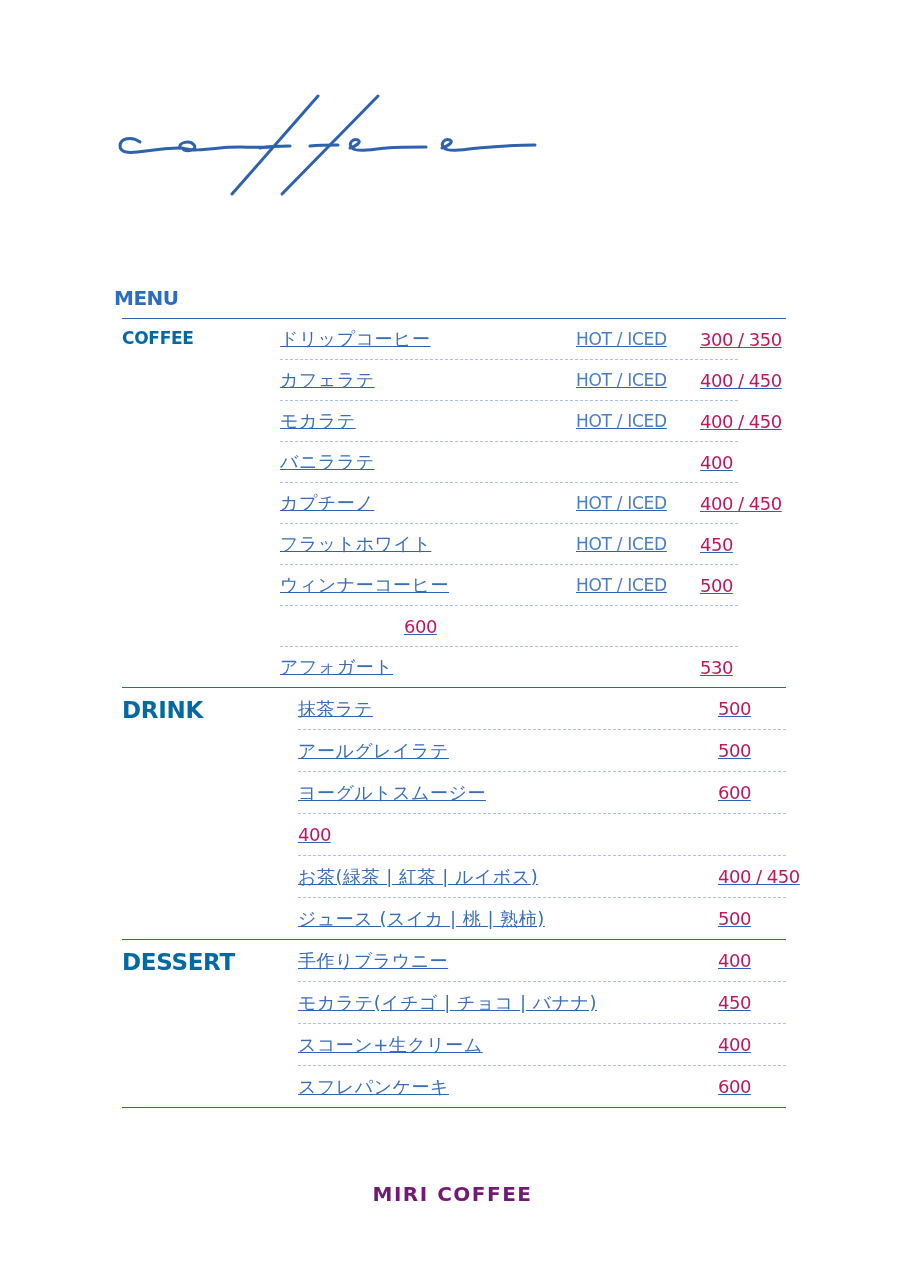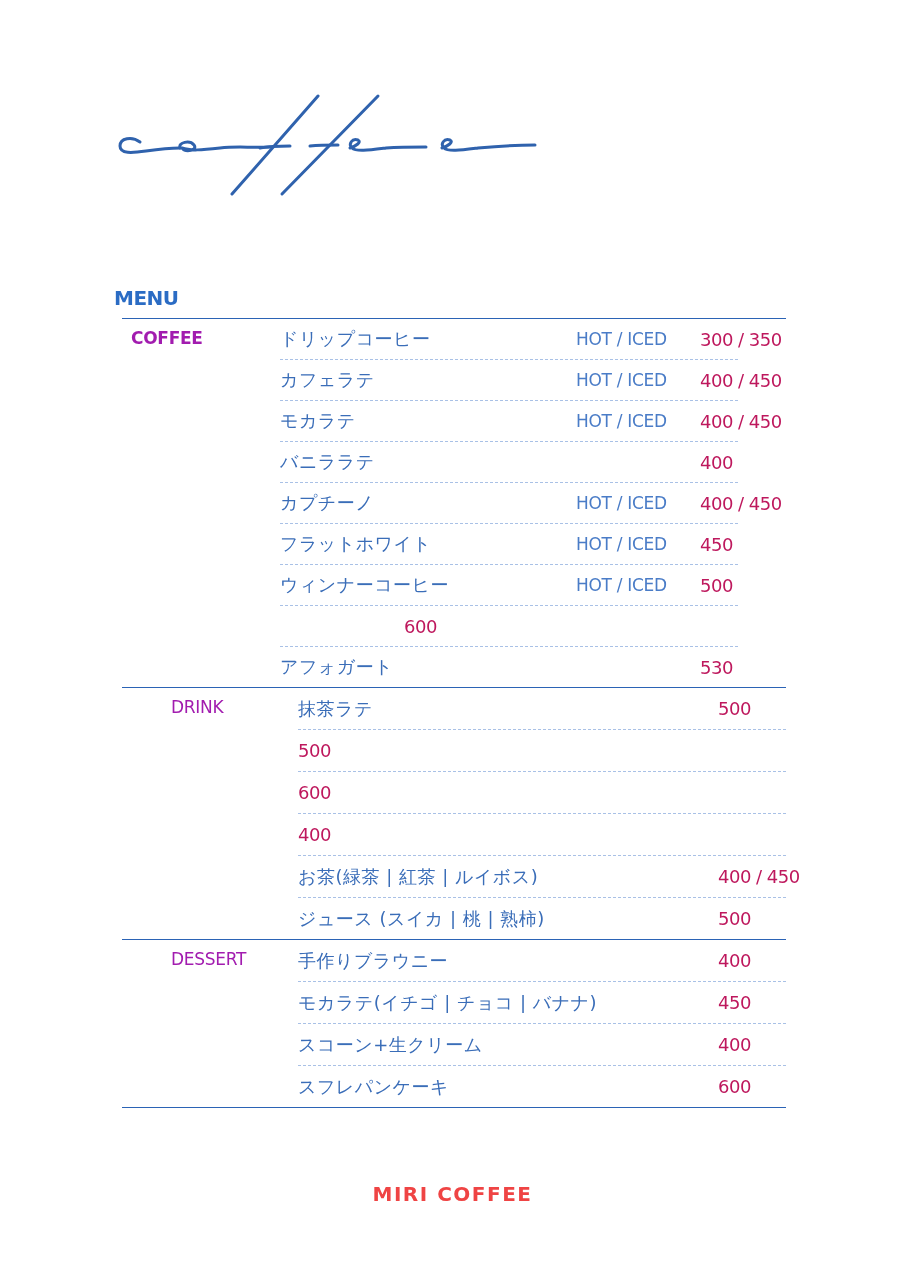--- a/index.html
+++ b/index.html
@@ -10,40 +10,40 @@
     }
     .script-title { position: absolute; left: 110px; top: 90px; width: 430px; height: 115px; }
     .menu-heading {
       position: absolute; left: 114px; top: 286px;
       font-size: 20px; font-weight: bold; color: #2b6cc4; letter-spacing: -0.5px;
     }
     .menu-wrap { position: absolute; left: 122px; top: 318px; width: 664px; }
     .section { border-top: 1.5px solid #2b63b5; position: relative; }
     .section.last { border-bottom: 1.5px solid #2b63b5; }
     .section-label {
-      position: absolute; left: 9px; top: 9px;
-      font-size: 17px; font-weight: bold; color: #a21caf; letter-spacing: -0.3px;
+      position: absolute; left: 0; top: 9px;
+      font-size: 17px; font-weight: bold; color: #0369a1; letter-spacing: -0.3px;
     }
-    .section-label.drink, .section-label.dessert { font-weight: normal; font-size: 17px; margin-left: 40px; }
-    .items { margin-left: 158px; }
+    .section-label.drink, .section-label.dessert { font-weight: bold; font-size: 23px; }
+    .items { margin-left: 158px; text-decoration: underline; }
     .row {
       display: flex; align-items: center; height: 40px;
       border-bottom: 1.5px dashed #a9c1e6; position: relative;
     }
     .row:last-child { border-bottom: none; }
     .coffee .row { margin-right: 48px; }
     .coffee .row:last-child { margin-right: 0; }
     .drink .row, .dessert .row { height: 41px; margin-left: 18px; }
     .item-name { font-size: 18px; color: #3a6db8; flex: 0 0 296px; letter-spacing: 0.5px; }
     .item-temp { font-size: 17px; color: #4a7cc7; flex: 0 0 124px; letter-spacing: -0.3px; }
     .item-price { font-size: 18px; color: #be185d; white-space: nowrap; letter-spacing: -0.5px; }
     .drink .item-name, .dessert .item-name { flex: 0 0 420px; }
     .footer-brand {
       position: absolute; left: 0; right: 0; top: 1182px; text-align: center;
-      font-size: 20px; font-weight: bold; color: #ef4444; letter-spacing: 1.5px;
+      font-size: 20px; font-weight: bold; color: #701a75; letter-spacing: 1.5px;
     }
   </style>
 </head>
 <body>
 
 <svg class="script-title" viewBox="0 0 430 115" xmlns="http://www.w3.org/2000/svg">
   <g fill="none" stroke="#2f62ad" stroke-width="3" stroke-linecap="round" stroke-linejoin="round">
 
     <path d="M30 52 C22 46, 10 48, 10 56 C10 64, 22 63, 36 61 C50 59, 60 58, 70 58"></path>
 
@@ -116,23 +116,25 @@
   </div>
 
   <div class="section drink">
     <div class="section-label drink">DRINK</div>
     <div class="items">
       <div class="row">
         <span class="item-name">抹茶ラテ</span>
         <span class="item-price">500</span>
       </div>
       <div class="row">
+        <span class="item-name">アールグレイラテ</span>
         <span class="item-price">500</span>
       </div>
       <div class="row">
+        <span class="item-name">ヨーグルトスムージー</span>
         <span class="item-price">600</span>
       </div>
       <div class="row">
         <span class="item-price">400</span>
       </div>
       <div class="row">
         <span class="item-name">お茶(緑茶 | 紅茶 | ルイボス)</span>
         <span class="item-price">400 / 450</span>
       </div>
       <div class="row">

